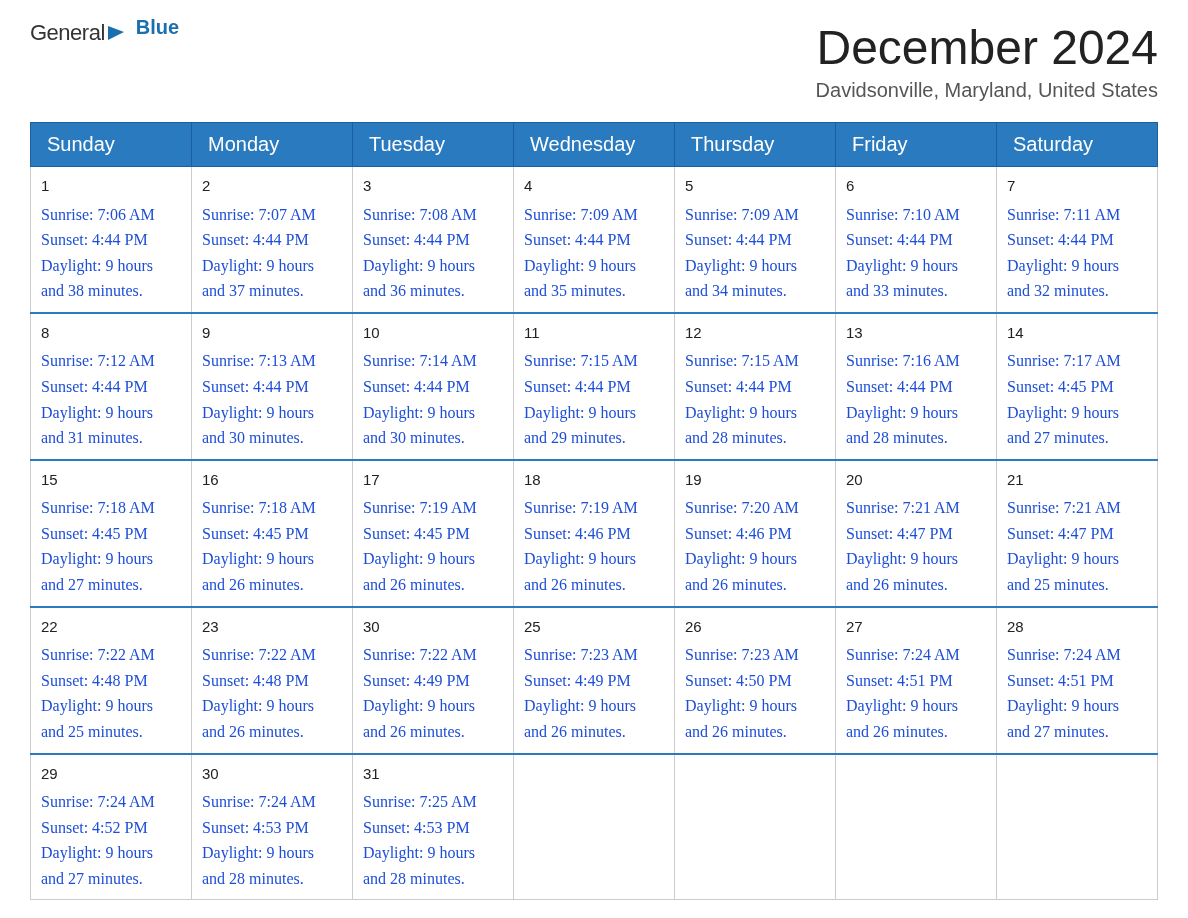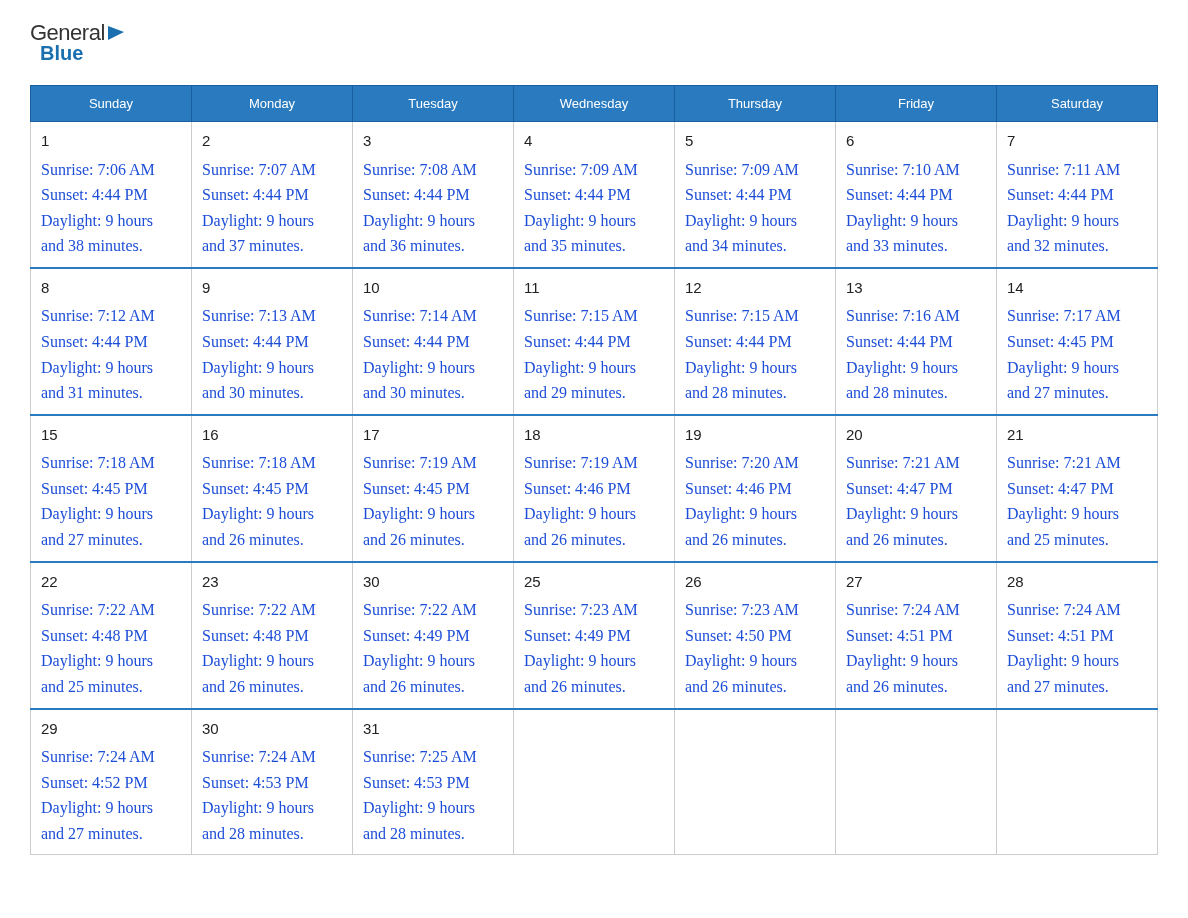--- a/index.html
+++ b/index.html
@@ -12,21 +12,22 @@
       padding: 20px 30px;
     }
     .header {
       display: flex;
       justify-content: space-between;
       align-items: flex-start;
       margin-bottom: 20px;
     }
     .logo-container {
       display: flex;
-      flex-direction: column;
+      flex-direction: row;
+      text-align: center;
     }
     .logo-line1 {
       display: flex;
       align-items: center;
     }
     .logo-line2 {
       color: #1a6faf;
       font-size: 20px;
       font-weight: bold;
       margin-left: 10px;
@@ -46,24 +47,24 @@
       margin-top: 4px;
     }
     .calendar {
       width: 100%;
       border-collapse: collapse;
       border: 1px solid #ccc;
     }
     .calendar th {
       background-color: #2a7abf;
       color: #fff;
-      font-size: 13px;
+      font-size: 20px;
       font-weight: normal;
       padding: 10px 16px;
-      text-align: center;
+      text-align: left;
       border: 1px solid #1a5f9f;
     }
     .calendar td {
       vertical-align: top;
       padding: 8px 10px;
       border: 1px solid #ccc;
       width: calc(100% / 7);
       min-height: 100px;
       font-size: 13px;
       line-height: 1.5;
@@ -94,20 +95,24 @@
 <div class="header">
   <div class="logo-container">
     <div class="logo-line1">
       <span style="font-size:22px; color:#333; font-weight:normal; letter-spacing:-0.5px;">General</span>
       <svg width="20" height="20" viewBox="0 0 20 20" style="margin-left:1px; margin-top:-2px;">
         <polygon points="2,4 18,10 2,18" fill="#1a6faf"></polygon>
       </svg>
     </div>
     <div class="logo-line2">Blue</div>
   </div>
+  <div class="title-section">
+    <h1 class="main-title">December 2024</h1>
+    <div class="subtitle">Davidsonville, Maryland, United States</div>
+  </div>
 </div>
 
 <table class="calendar">
   <thead>
     <tr>
     <th>Sunday</th>
         <th>Monday</th>
         <th>Tuesday</th>
         <th>Wednesday</th>
         <th>Thursday</th>

